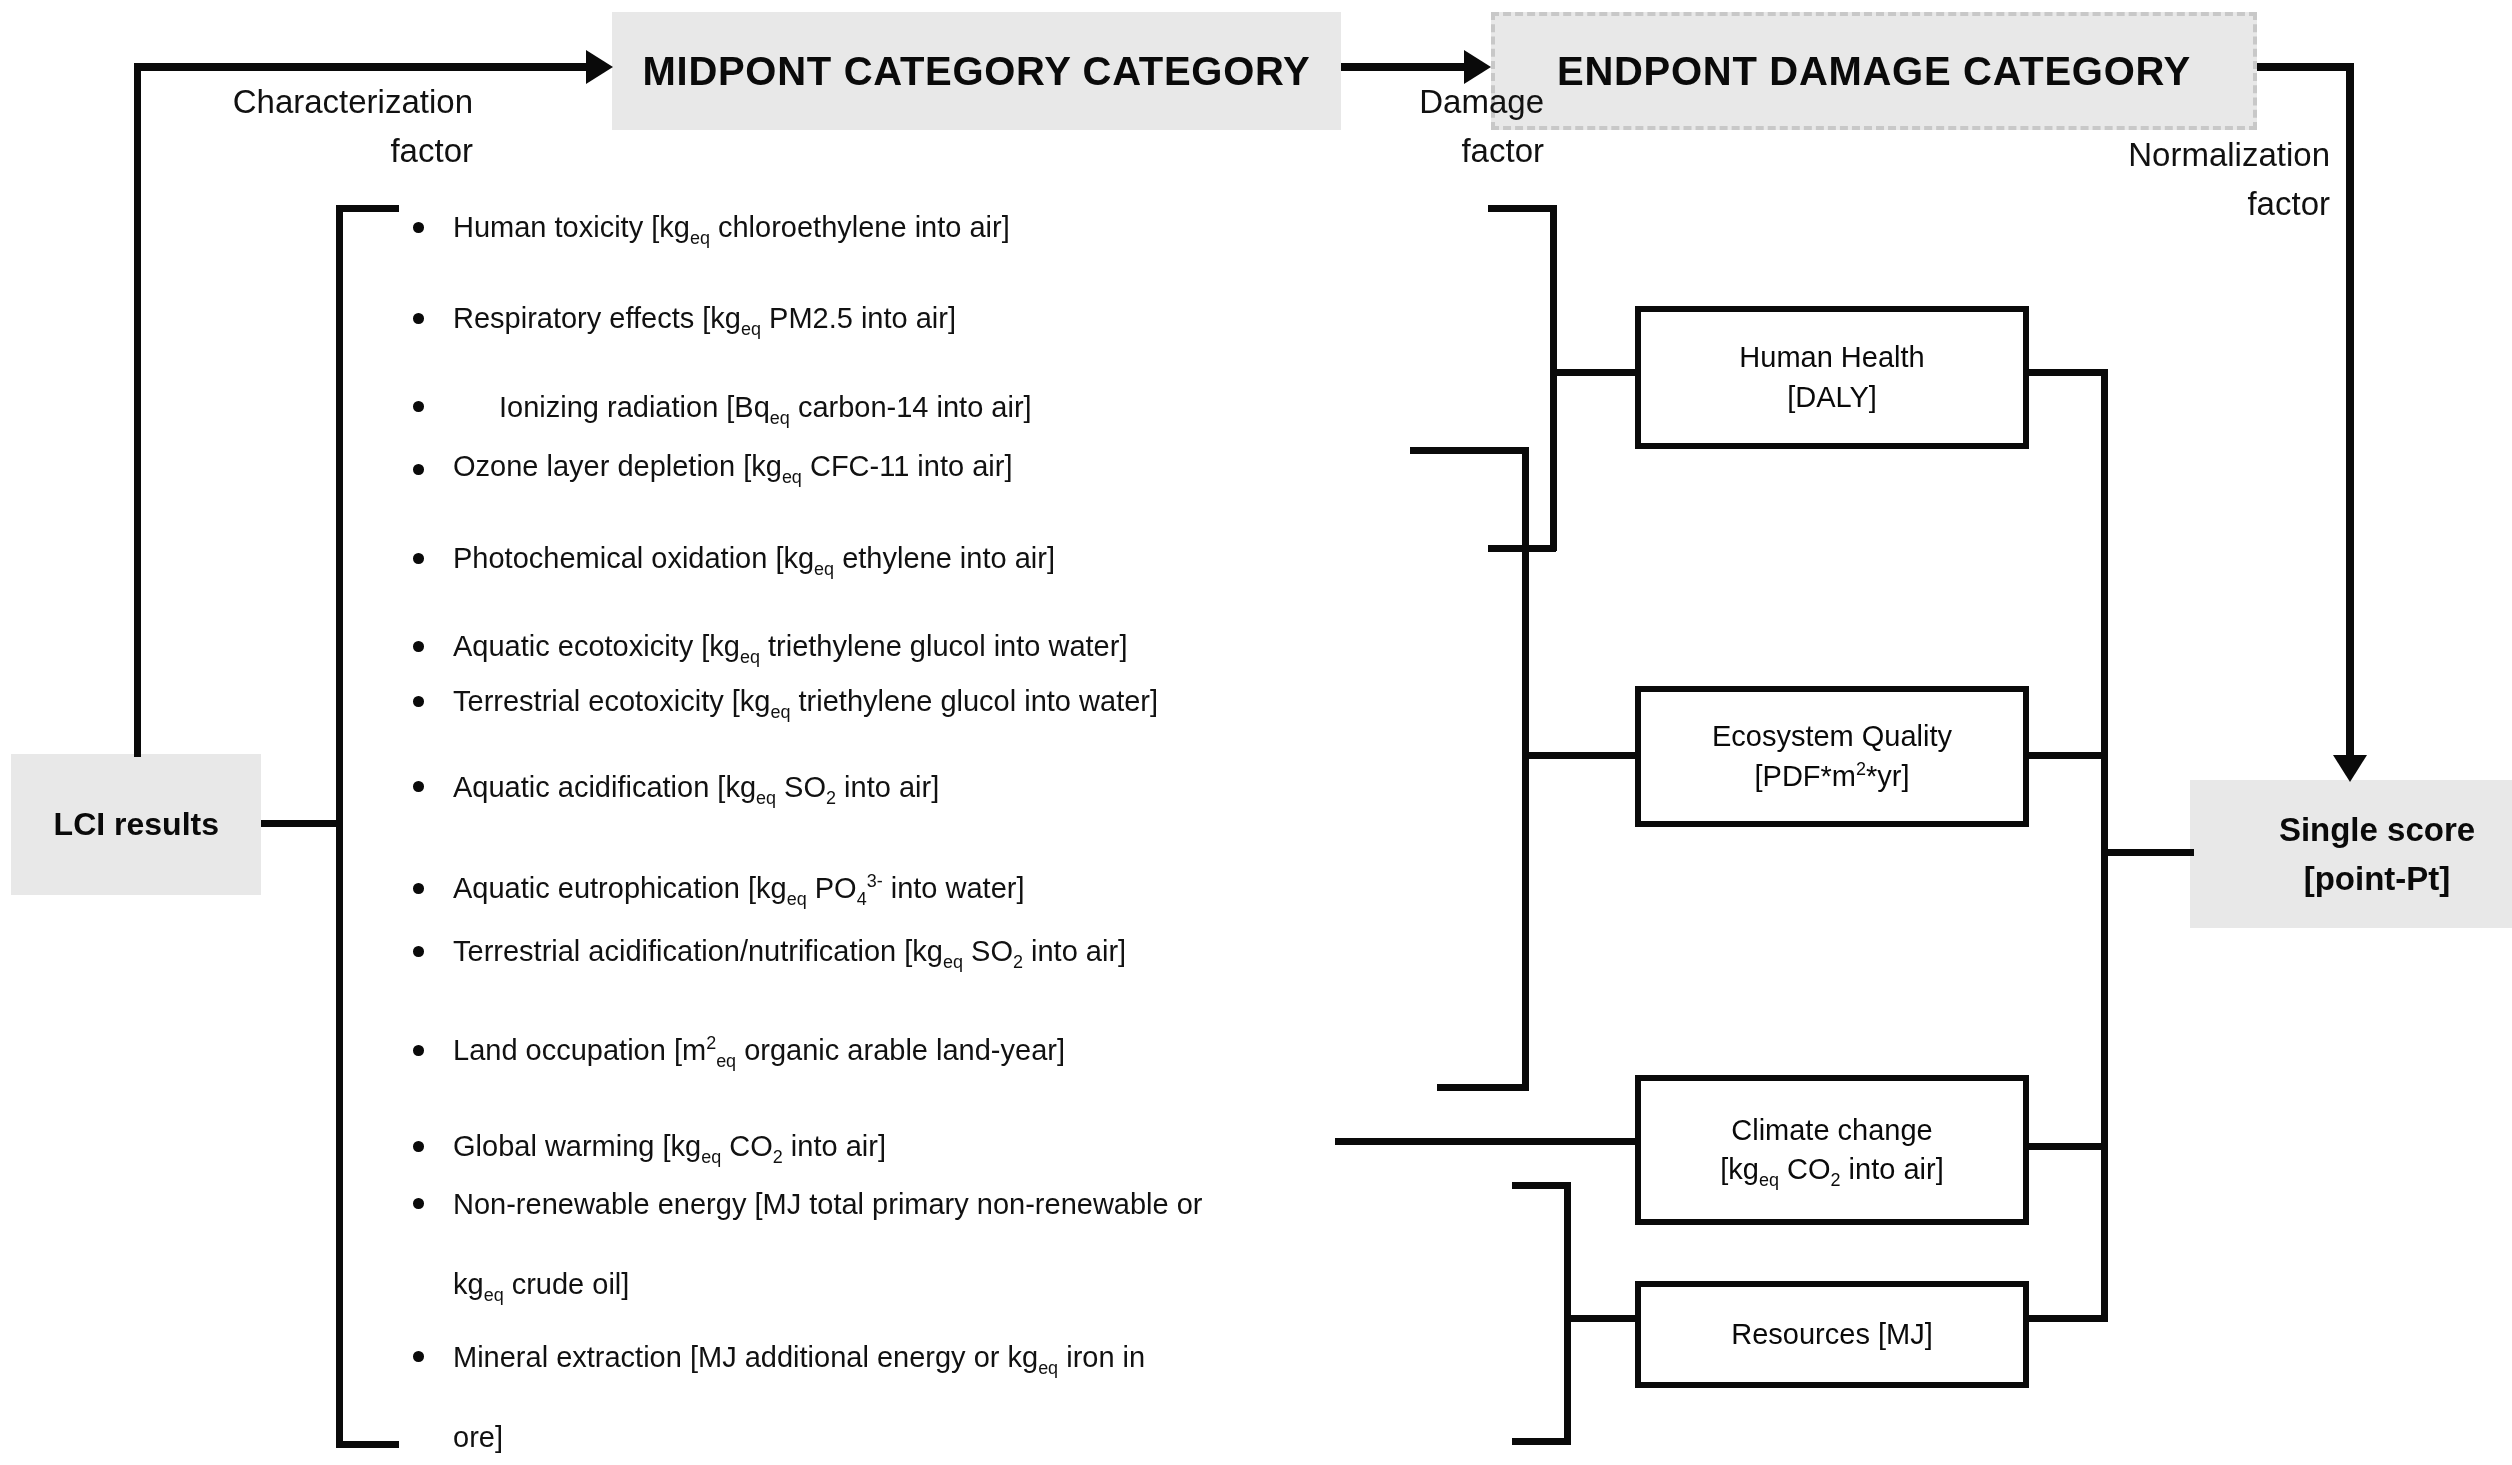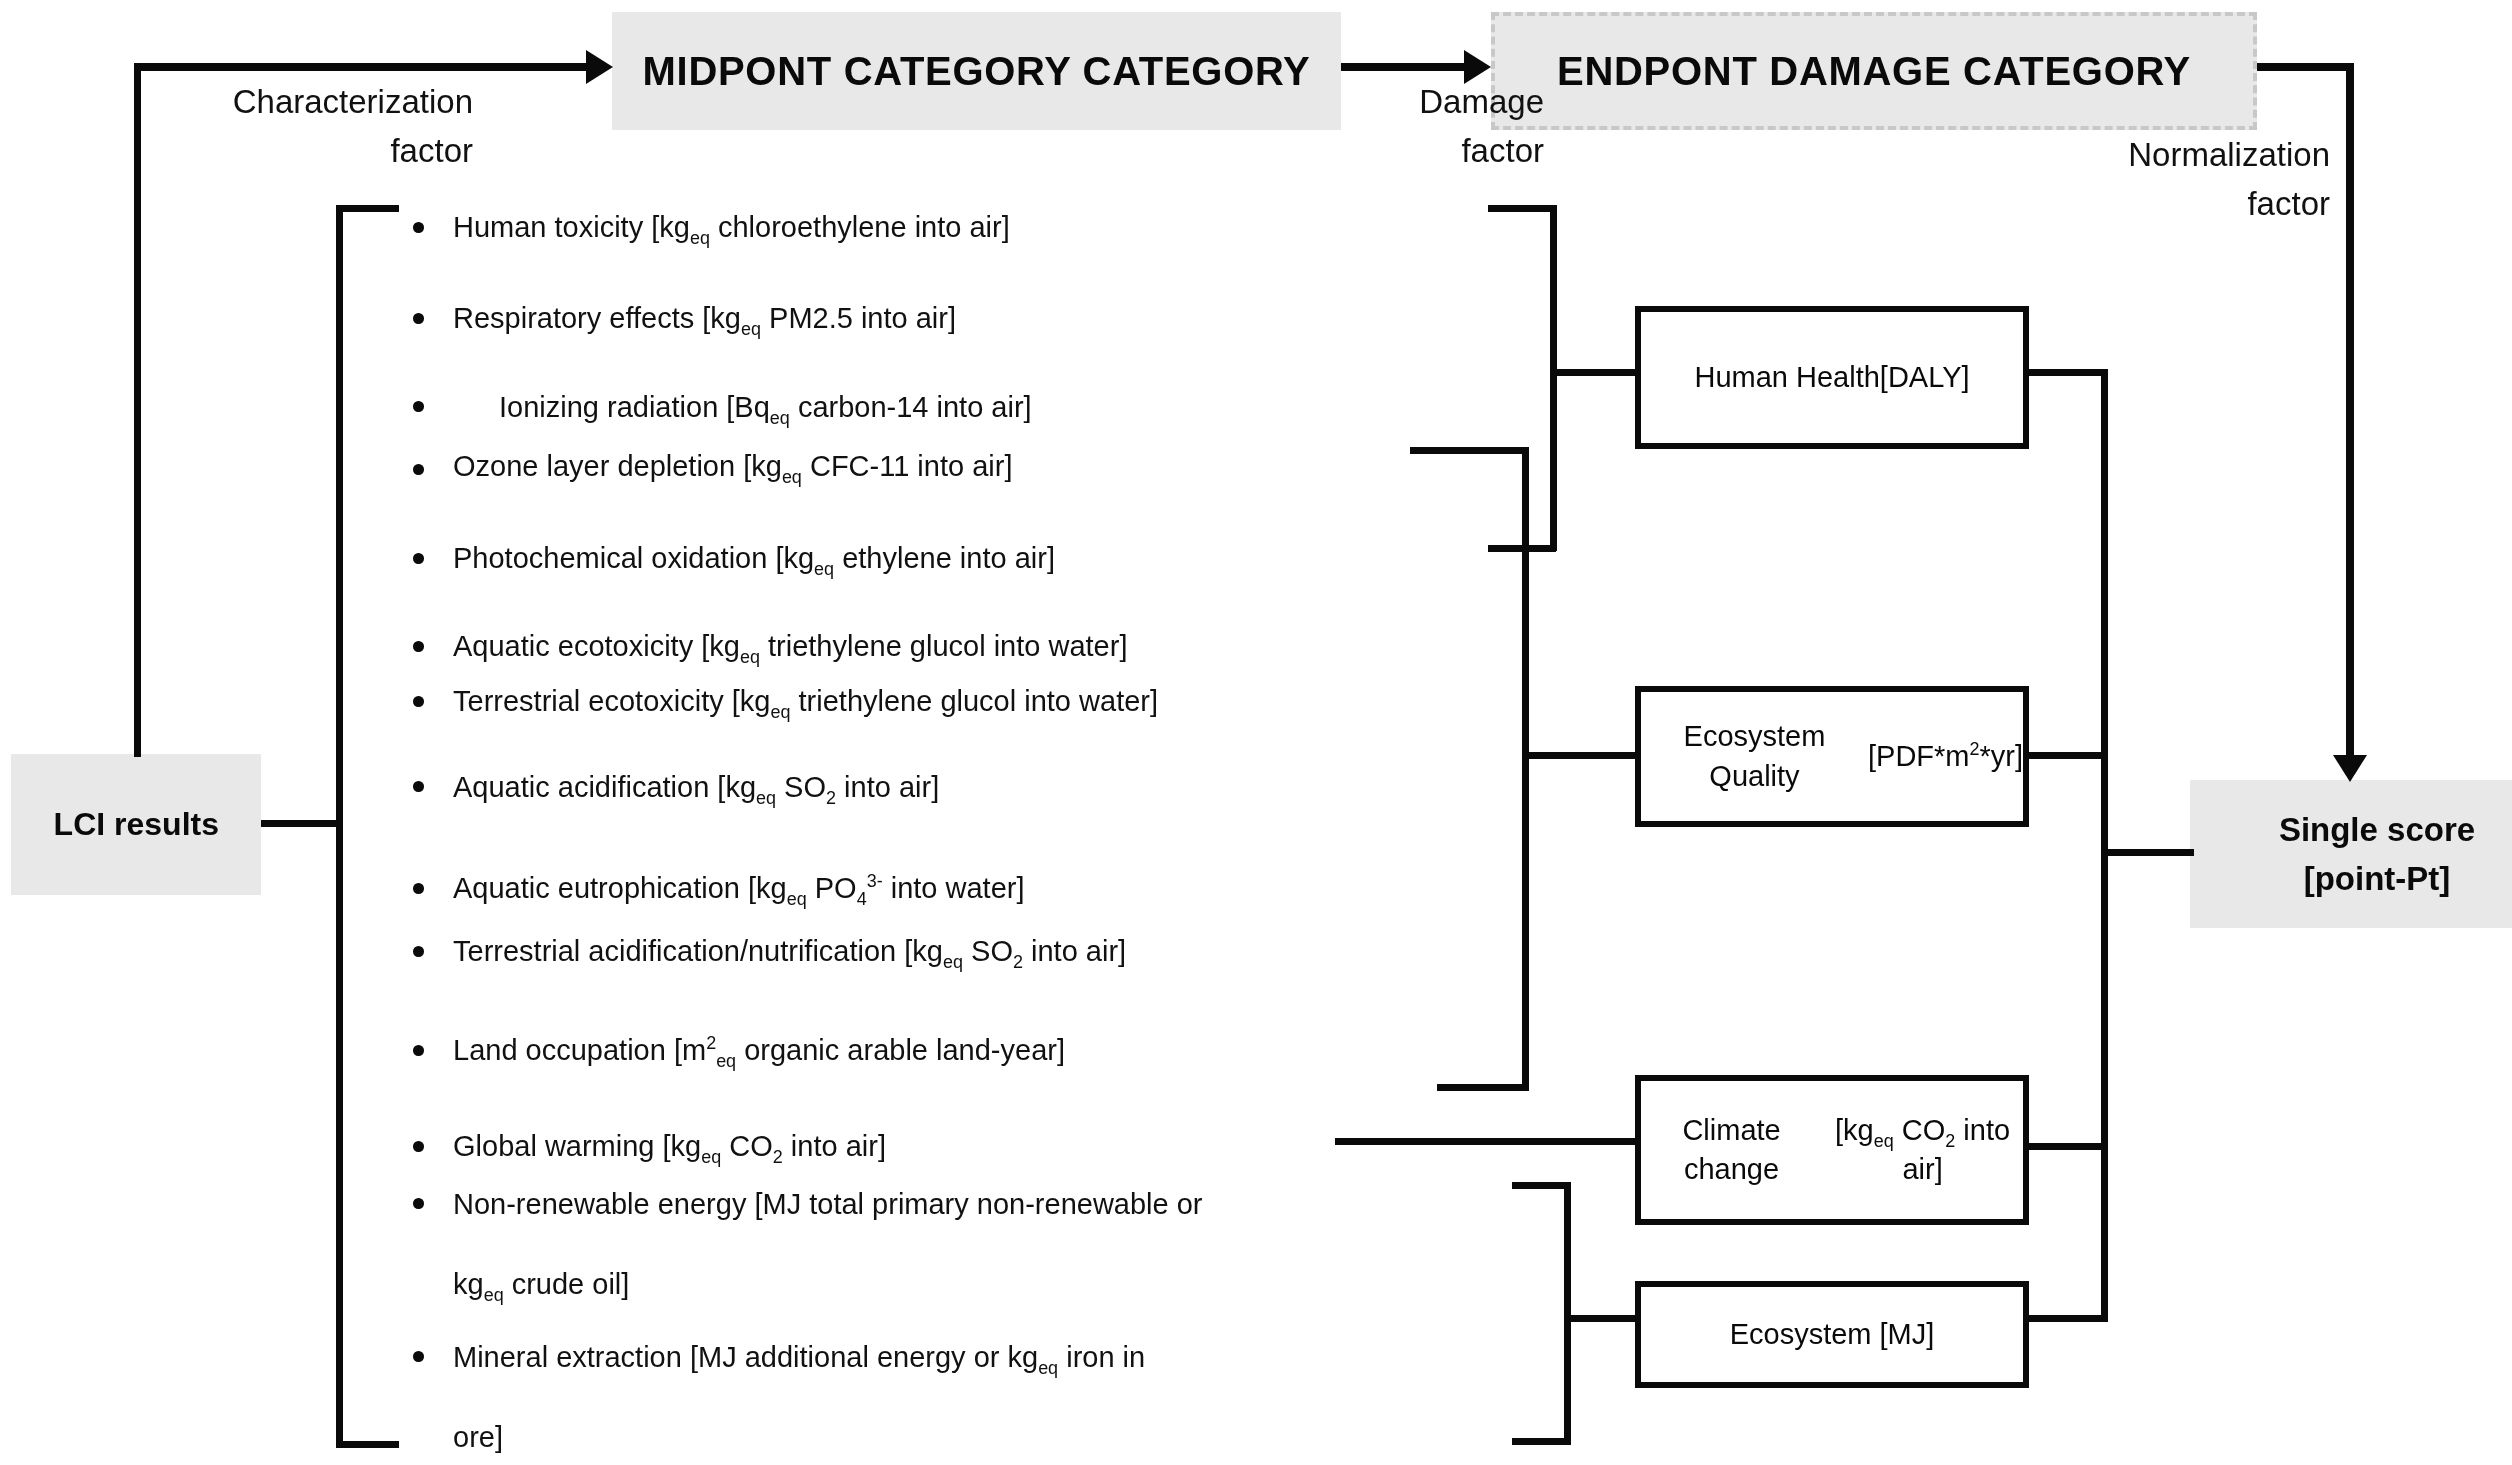--- a/index.html
+++ b/index.html
@@ -15,21 +15,21 @@
     border-left:17.3px solid transparent;border-right:17.3px solid transparent;
     border-top:27px solid #0a0a0a;}
   .hdr-box{position:absolute;box-sizing:border-box;background:#e8e8e8;
     display:flex;align-items:center;justify-content:center;
     font-weight:bold;font-size:40px;letter-spacing:0.7px;text-align:center;}
   .hdr-dashed{border:4px dashed #c8c8c8;}
   .gray-box{position:absolute;box-sizing:border-box;background:#e8e8e8;
     display:flex;flex-direction:column;align-items:center;justify-content:center;
     font-weight:bold;text-align:center;}
   .white-box{position:absolute;box-sizing:border-box;background:#ffffff;
-    border:6px solid #0a0a0a;display:flex;flex-direction:row;
+    border:6px solid #0a0a0a;display:flex;flex-direction:column;
     align-items:center;justify-content:center;font-size:29px;line-height:1.35;
     text-align:center;}
   .factor-label{position:absolute;font-size:33px;line-height:49px;
     text-align:right;color:#111;}
   .bullet-item{position:absolute;left:453px;width:1132px;font-size:29px;color:#111;}
   .bullet-line{height:32px;line-height:32px;white-space:nowrap;}
   .bullet-line + .bullet-line{margin-top:48px;}
   .bullet-dot{position:absolute;left:413px;width:10.7px;height:10.7px;border-radius:50%;
     background:#0a0a0a;}
   sub,sup{font-size:0.62em;line-height:0;}
@@ -130,21 +130,21 @@
   </div>
   <div class="white-box" style="left:1635px;top:686px;width:394px;height:141px;">
     <div>Ecosystem Quality</div>
     <div>[PDF*m<sup>2</sup>*yr]</div>
   </div>
   <div class="white-box" style="left:1635px;top:1075px;width:394px;height:150px;">
     <div>Climate change</div>
     <div>[kg<sub>eq</sub> CO<sub>2</sub> into air]</div>
   </div>
   <div class="white-box" style="left:1635px;top:1281px;width:394px;height:107px;">
-    <div>Ecosystem [MJ]</div>
+    <div>Resources [MJ]</div>
   </div>
 
   <div class="gray-box" style="left:2190px;top:780px;width:374px;height:148px;font-size:33px;line-height:1.5;">
     <div>Single score</div>
     <div>[point-Pt]</div>
   </div>
 
   <div id="wires">
       <div class="line" style="left: 134px; top: 63px; width: 466px; height: 8px;"></div>
       <div class="line" style="left: 134px; top: 63px; width: 6.7px; height: 694px;"></div>

